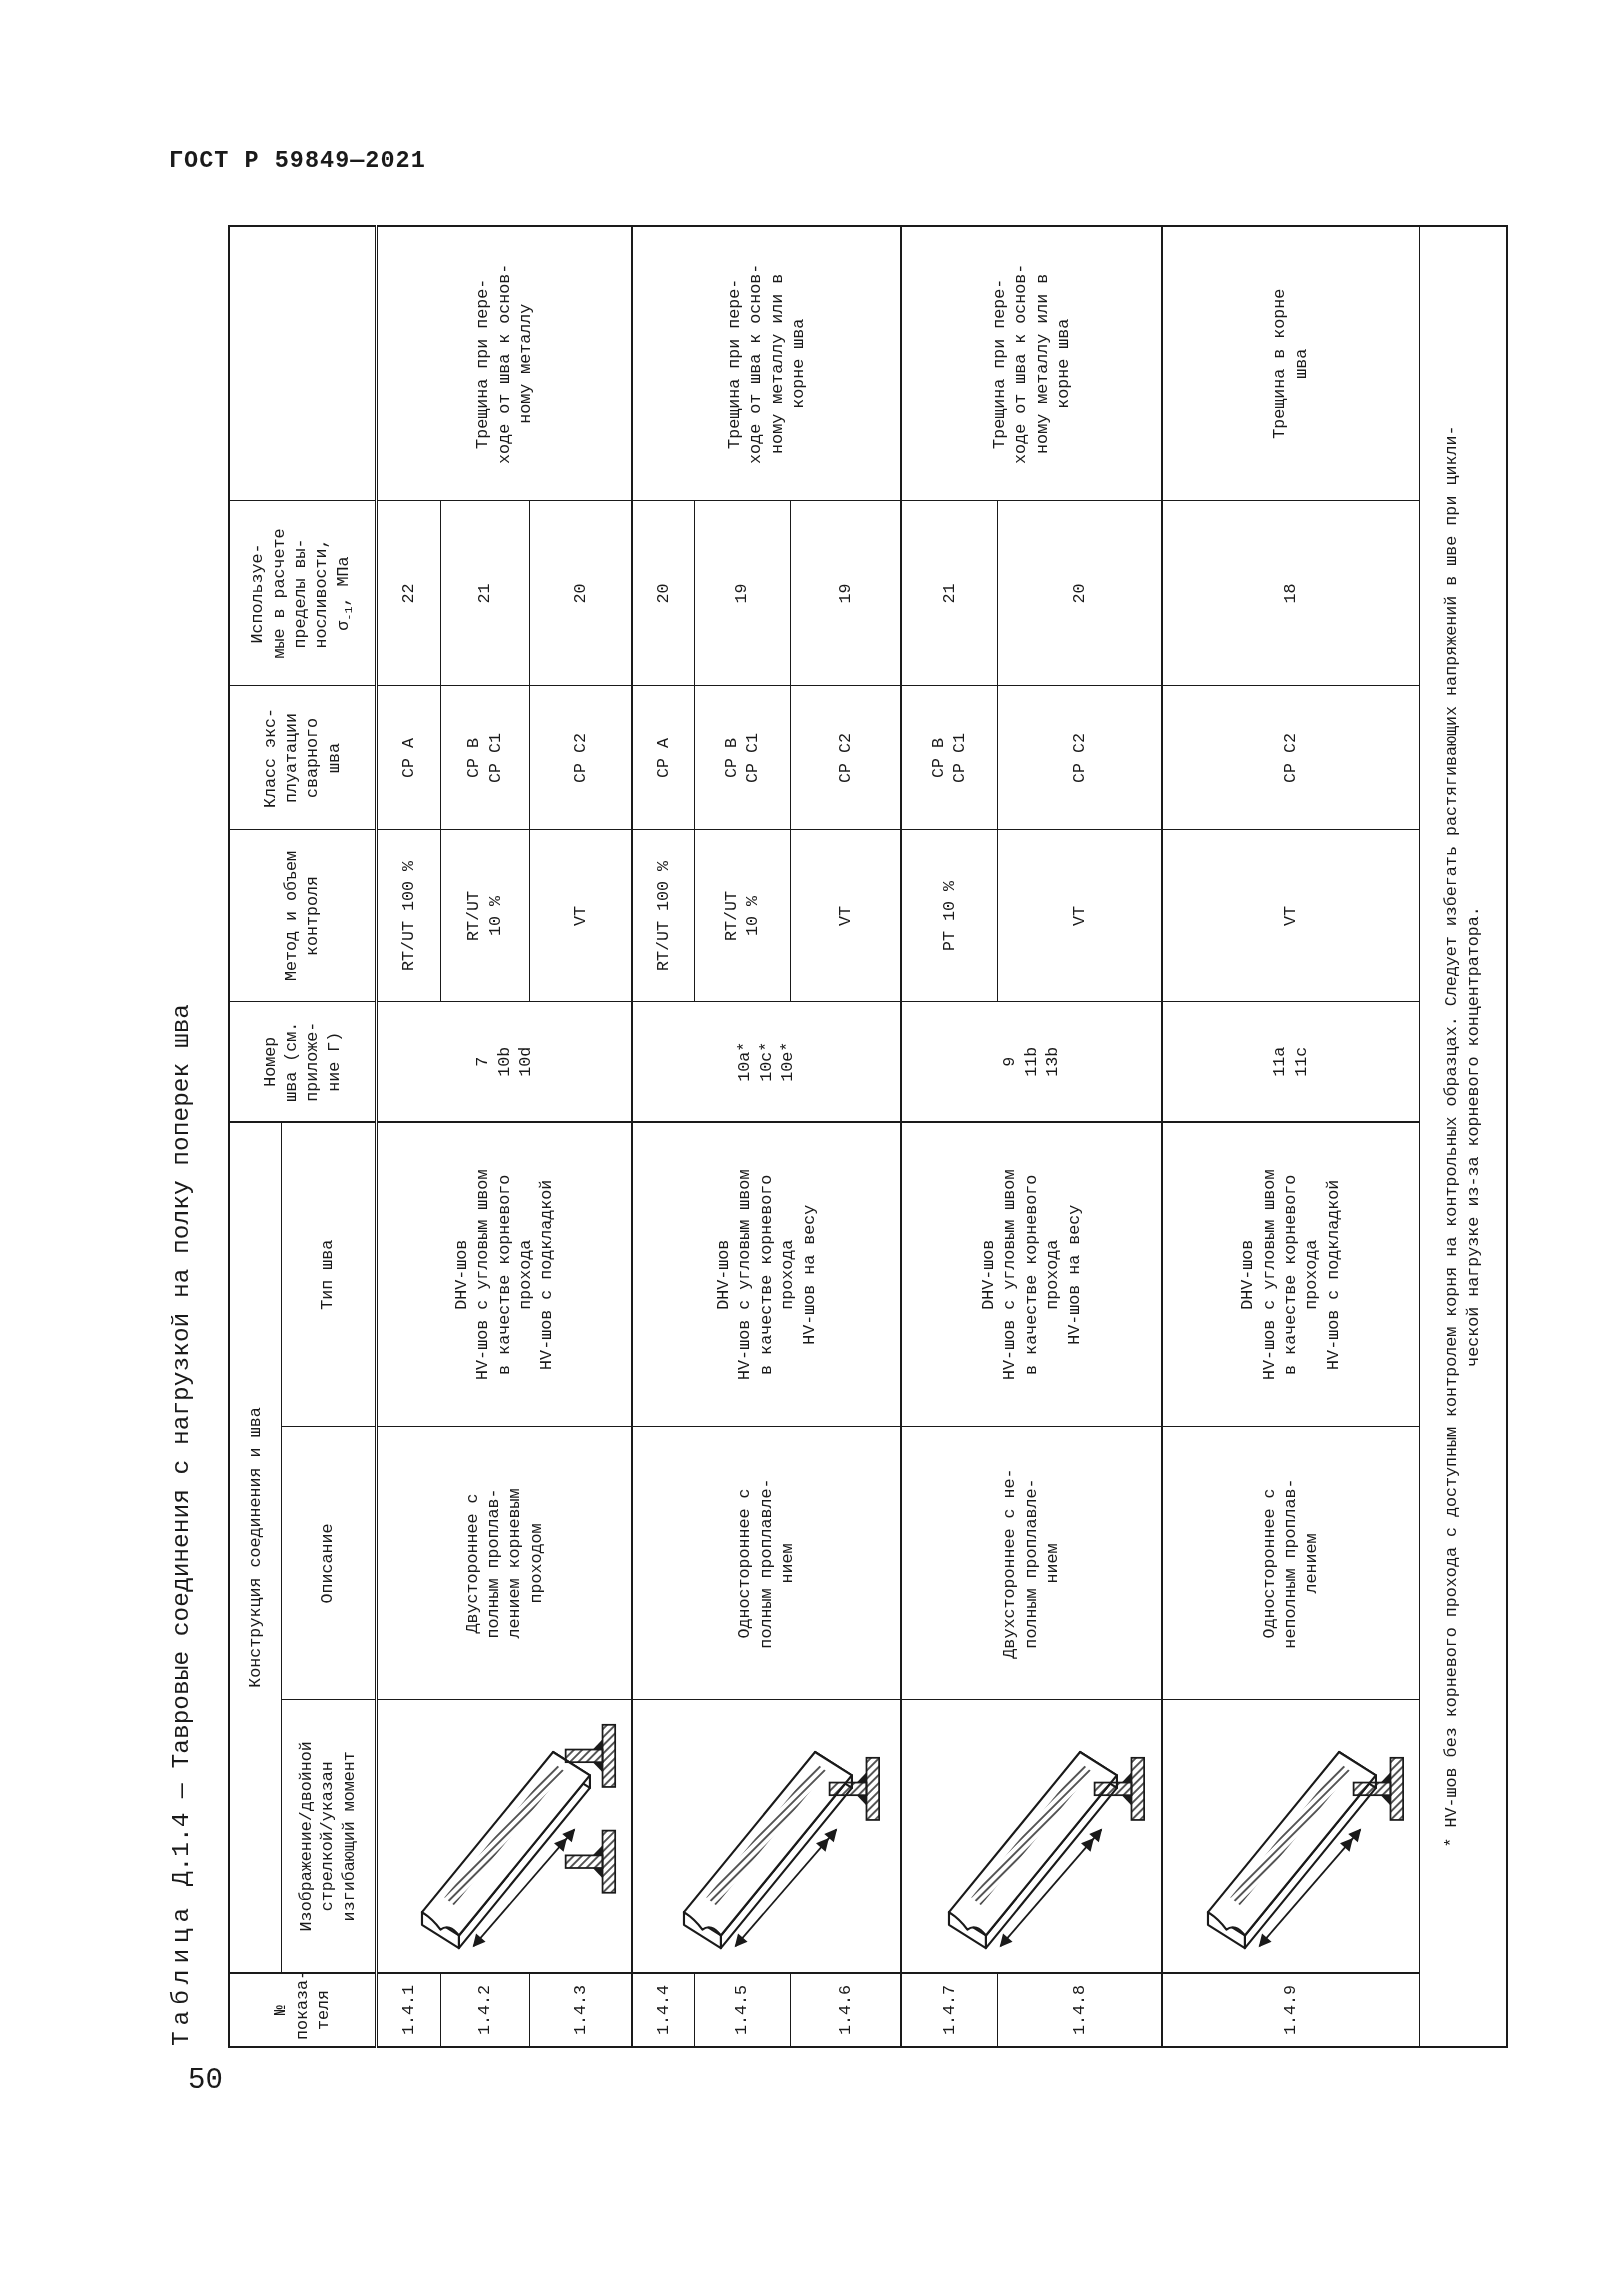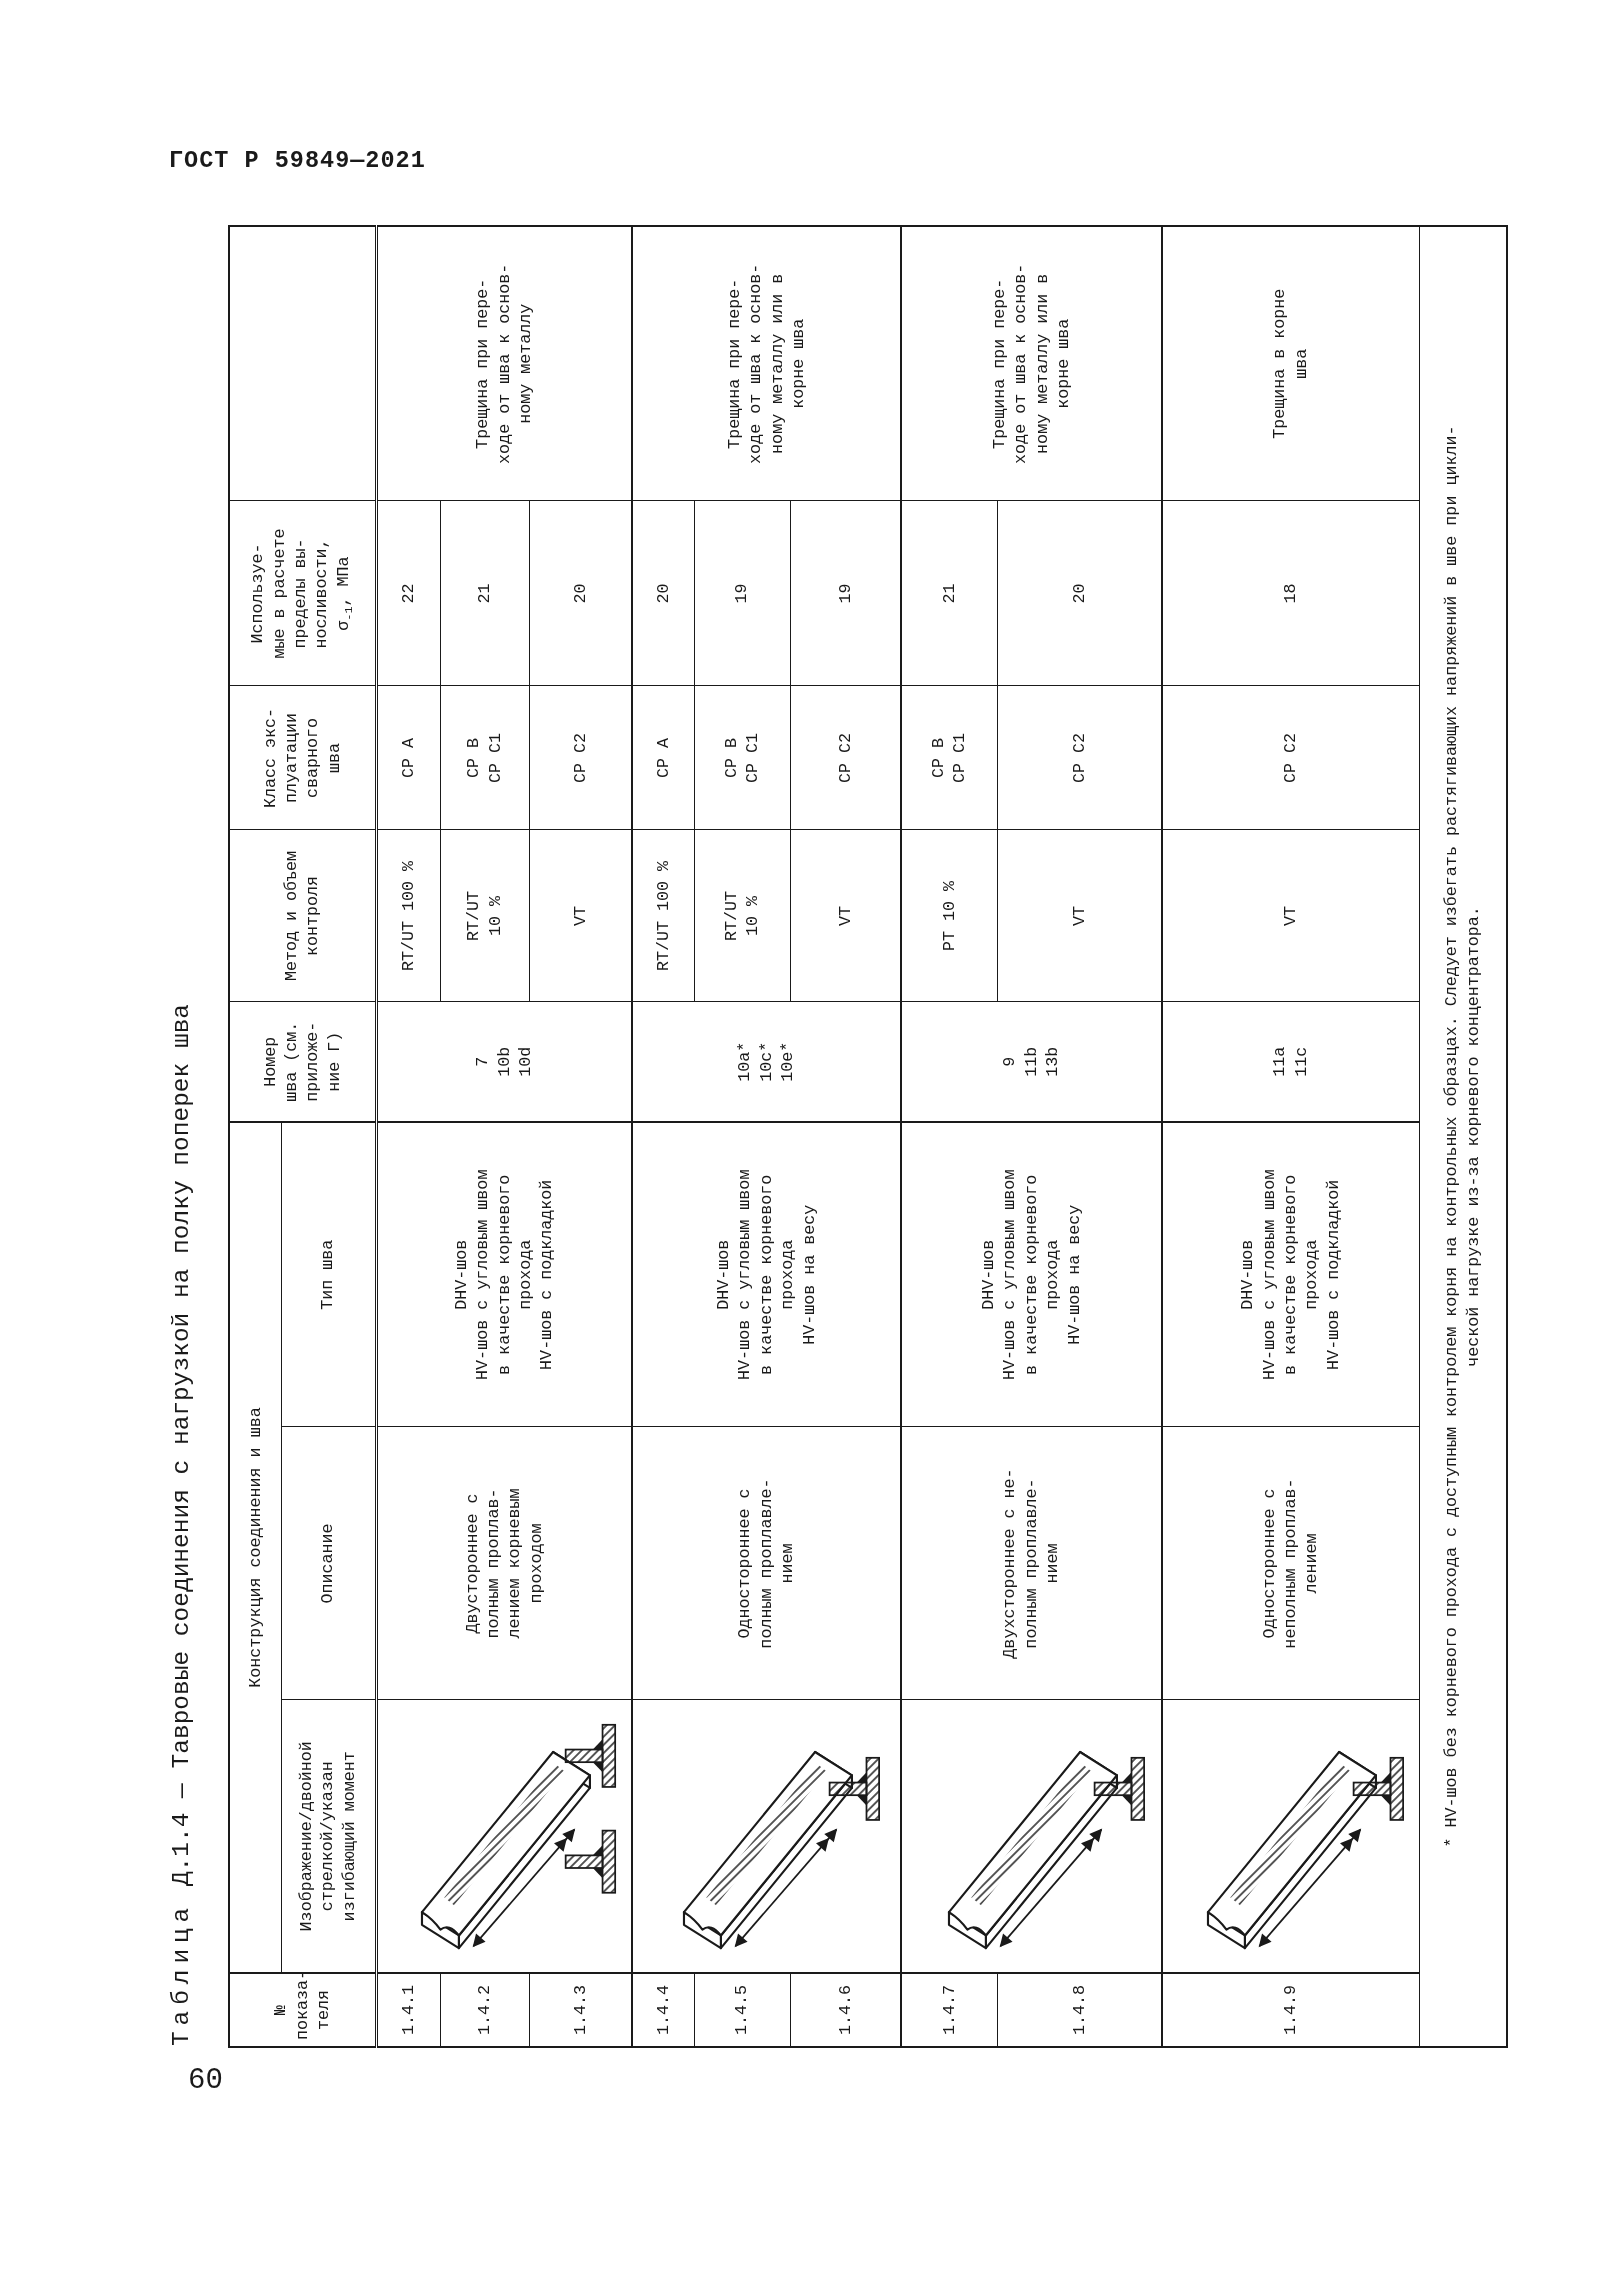--- a/index.html
+++ b/index.html
@@ -457,15 +457,15 @@
             <td colspan="9" class="fn">
                 <div class="pre">* HV-шов без корневого прохода с доступным контролем корня на контрольных образцах. Следует избегать растягивающих напряжений в шве при цикли-
 ческой нагрузке из-за корневого концентратора.</div>
               </td>
           </tr>
         </tbody>
       </table>
     </div>
   </div>
 
-  <div class="page-number">60</div>
+  <div class="page-number">50</div>
 </div>
 
 
 </body></html>

